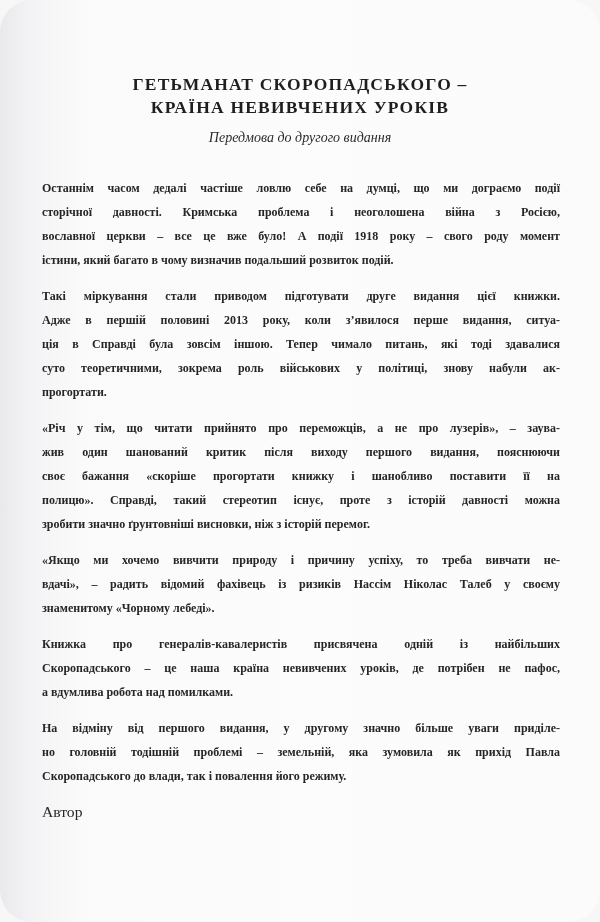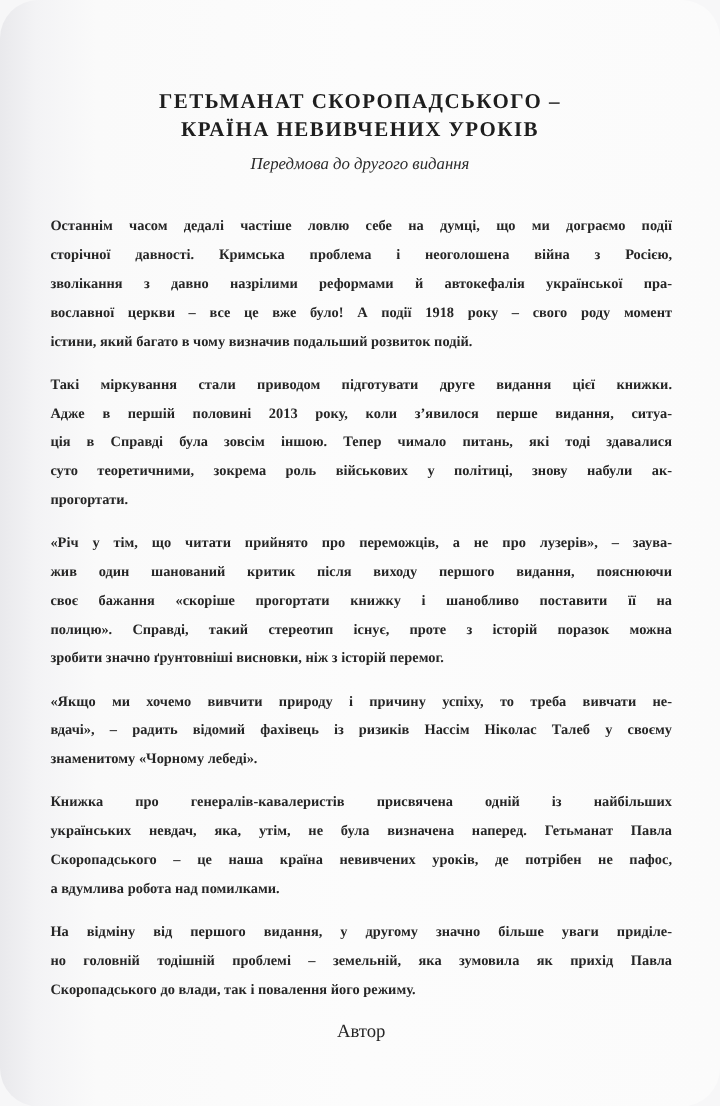--- a/index.html
+++ b/index.html
@@ -39,66 +39,64 @@
     margin: 0 0 12px 0;
     text-align: justify;
     font-size: 12px;
     line-height: 24px;
     hyphens: manual;
     font-weight: bold;
   }
   .para .line { display: block; text-align: justify; text-align-last: justify; }
   .para .line.last { text-align-last: left; }
   .signature {
-    text-align: center;
+    text-align: left;
     font-size: 15.6px;
     line-height: 24px;
     margin-top: 4px;
   }
 </style>
 </head>
 <body>
 
 <div class="page">
   <div class="title">
     <div>ГЕТЬМАНАТ СКОРОПАДСЬКОГО –</div>
     <div>КРАЇНА НЕВИВЧЕНИХ УРОКІВ</div>
   </div>
   <div class="subtitle">Передмова до другого видання</div>
 
   <div class="body">
     <p class="para">
       <span class="line">Останнім часом дедалі частіше ловлю себе на думці, що ми дограємо події</span>
       <span class="line">сторічної давності. Кримська проблема і неоголошена війна з Росією,</span>
-      <span class="line">зволікання з давно назрілими реформами й автокефалія української пра-</span>
       <span class="line">вославної церкви – все це вже було! А події 1918 року – свого роду момент</span>
       <span class="line last">істини, який багато в чому визначив подальший розвиток подій.</span>
     </p>
     <p class="para">
       <span class="line">Такі міркування стали приводом підготувати друге видання цієї книжки.</span>
       <span class="line">Адже в першій половині 2013 року, коли з’явилося перше видання, ситуа-</span>
       <span class="line">ція в Справді була зовсім іншою. Тепер чимало питань, які тоді здавалися</span>
       <span class="line">суто теоретичними, зокрема роль військових у політиці, знову набули ак-</span>
       <span class="line last">прогортати.</span>
     </p>
     <p class="para">
       <span class="line">«Річ у тім, що читати прийнято про переможців, а не про лузерів», – заува-</span>
       <span class="line">жив один шанований критик після виходу першого видання, пояснюючи</span>
       <span class="line">своє бажання «скоріше прогортати книжку і шанобливо поставити її на</span>
-      <span class="line">полицю». Справді, такий стереотип існує, проте з історій поразок можна</span>
+      <span class="line">полицю». Справді, такий стереотип існує, проте з історій давності можна</span>
       <span class="line last">зробити значно ґрунтовніші висновки, ніж з історій перемог.</span>
     </p>
     <p class="para">
       <span class="line">«Якщо ми хочемо вивчити природу і причину успіху, то треба вивчати не-</span>
       <span class="line">вдачі», – радить відомий фахівець із ризиків Нассім Ніколас Талеб у своєму</span>
       <span class="line last">знаменитому «Чорному лебеді».</span>
     </p>
     <p class="para">
       <span class="line">Книжка про генералів-кавалеристів присвячена одній із найбільших</span>
-      <span class="line">українських невдач, яка, утім, не була визначена наперед. Гетьманат Павла</span>
       <span class="line">Скоропадського – це наша країна невивчених уроків, де потрібен не пафос,</span>
       <span class="line last">а вдумлива робота над помилками.</span>
     </p>
     <p class="para">
       <span class="line">На відміну від першого видання, у другому значно більше уваги приділе-</span>
       <span class="line">но головній тодішній проблемі – земельній, яка зумовила як прихід Павла</span>
       <span class="line last">Скоропадського до влади, так і повалення його режиму.</span>
     </p>
     <div class="signature">Автор</div>
   </div>

